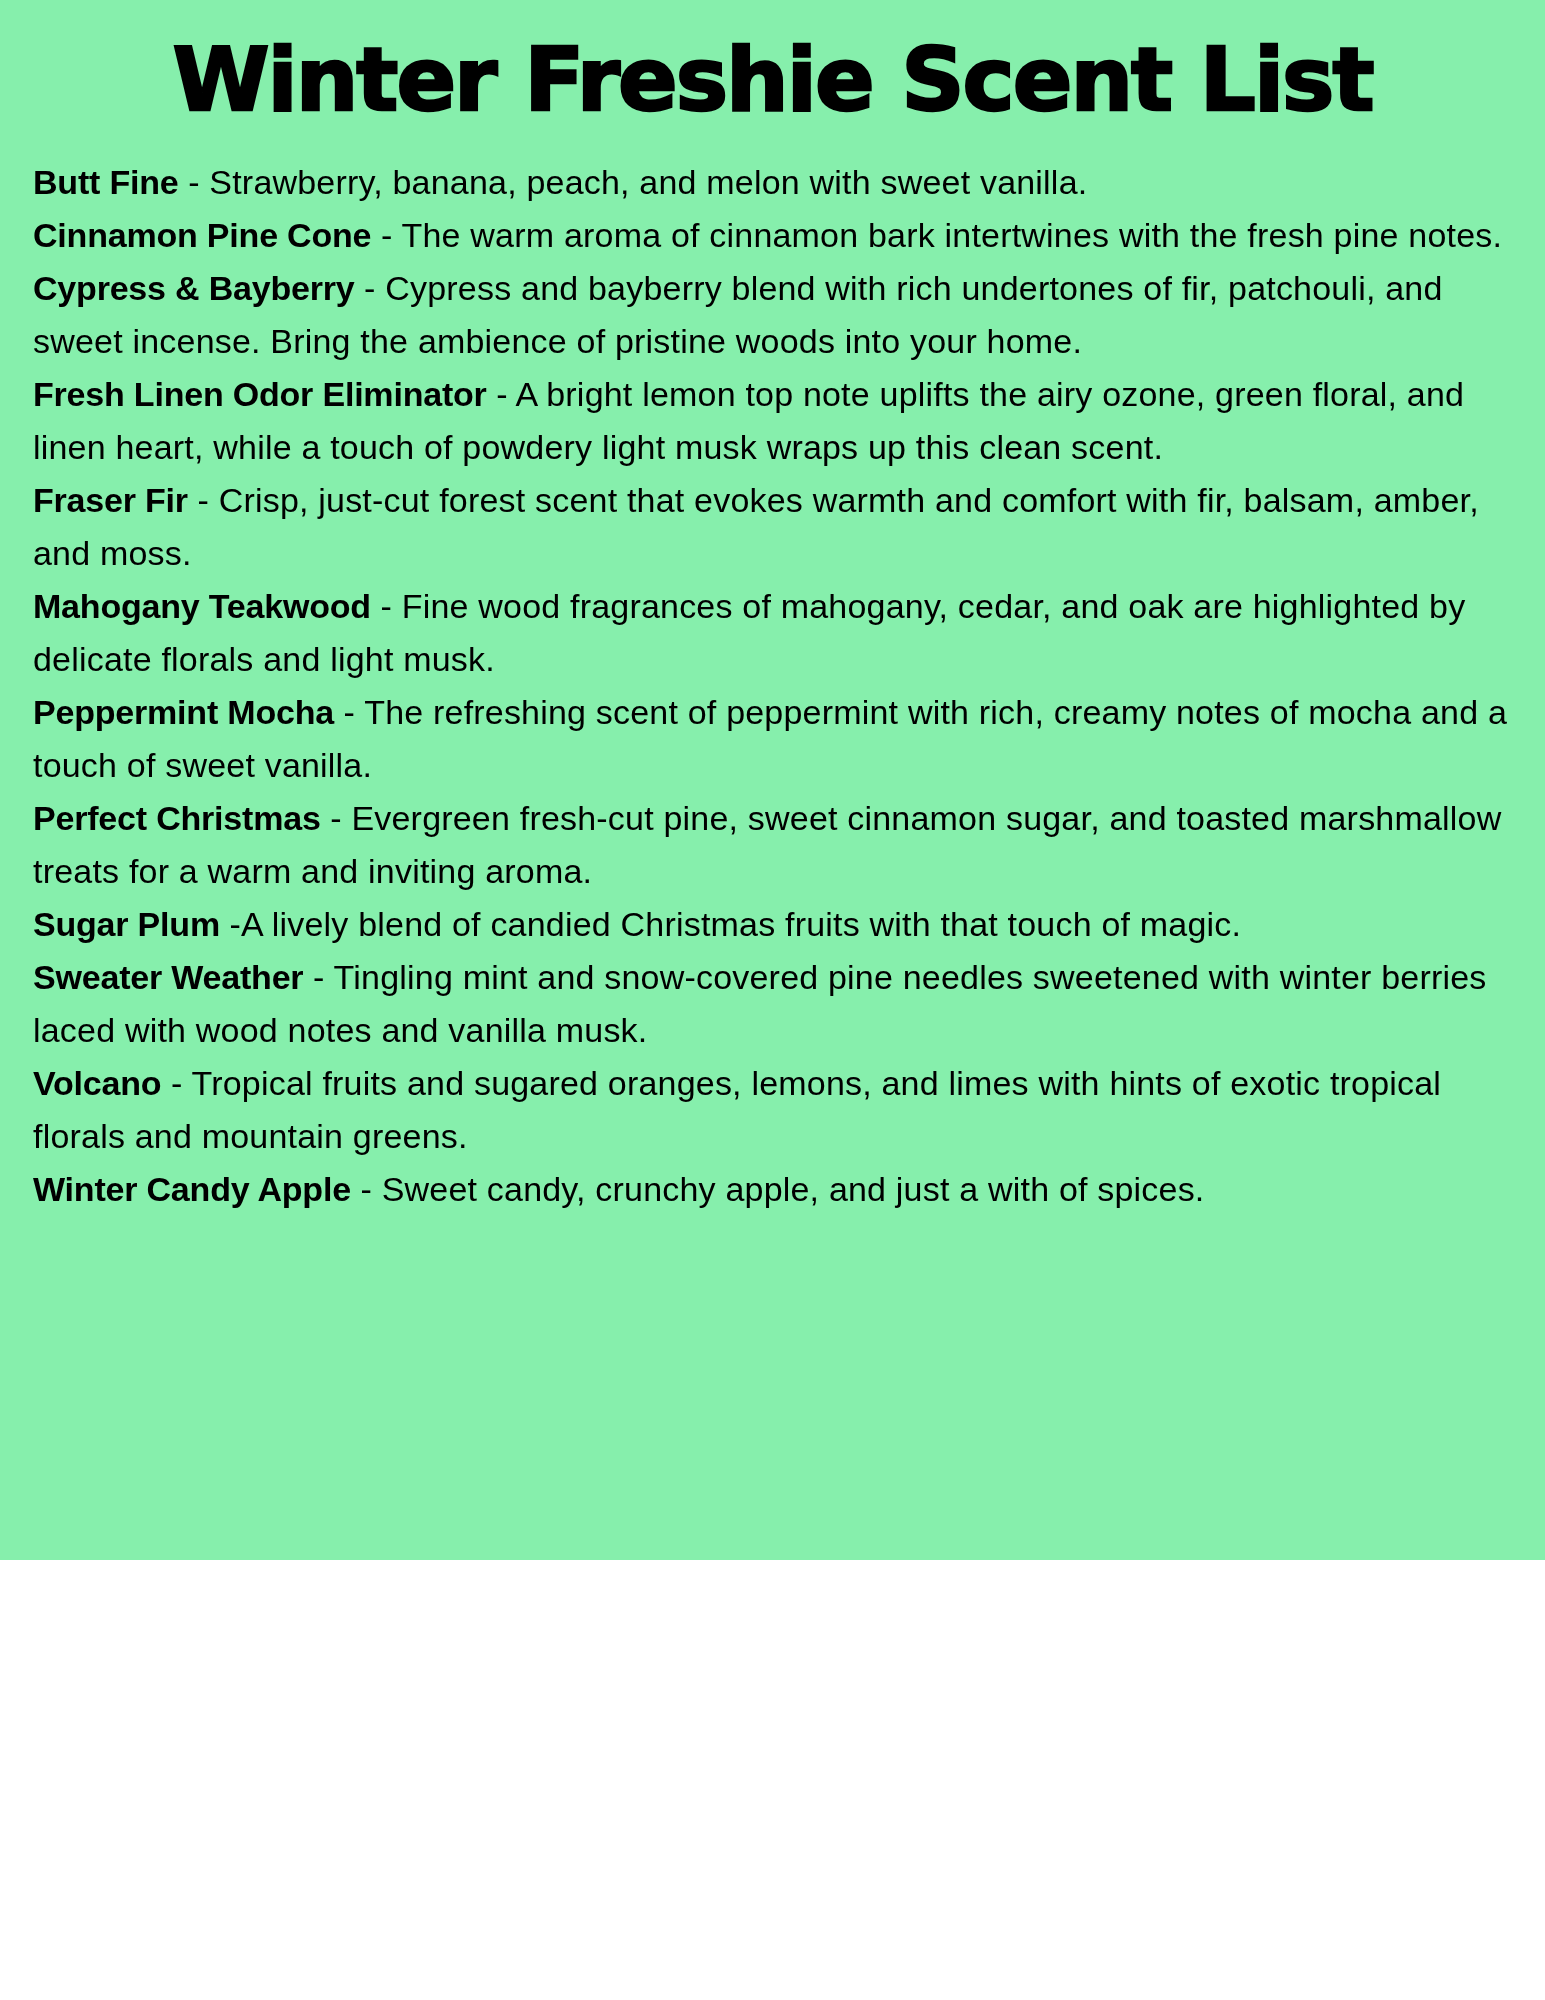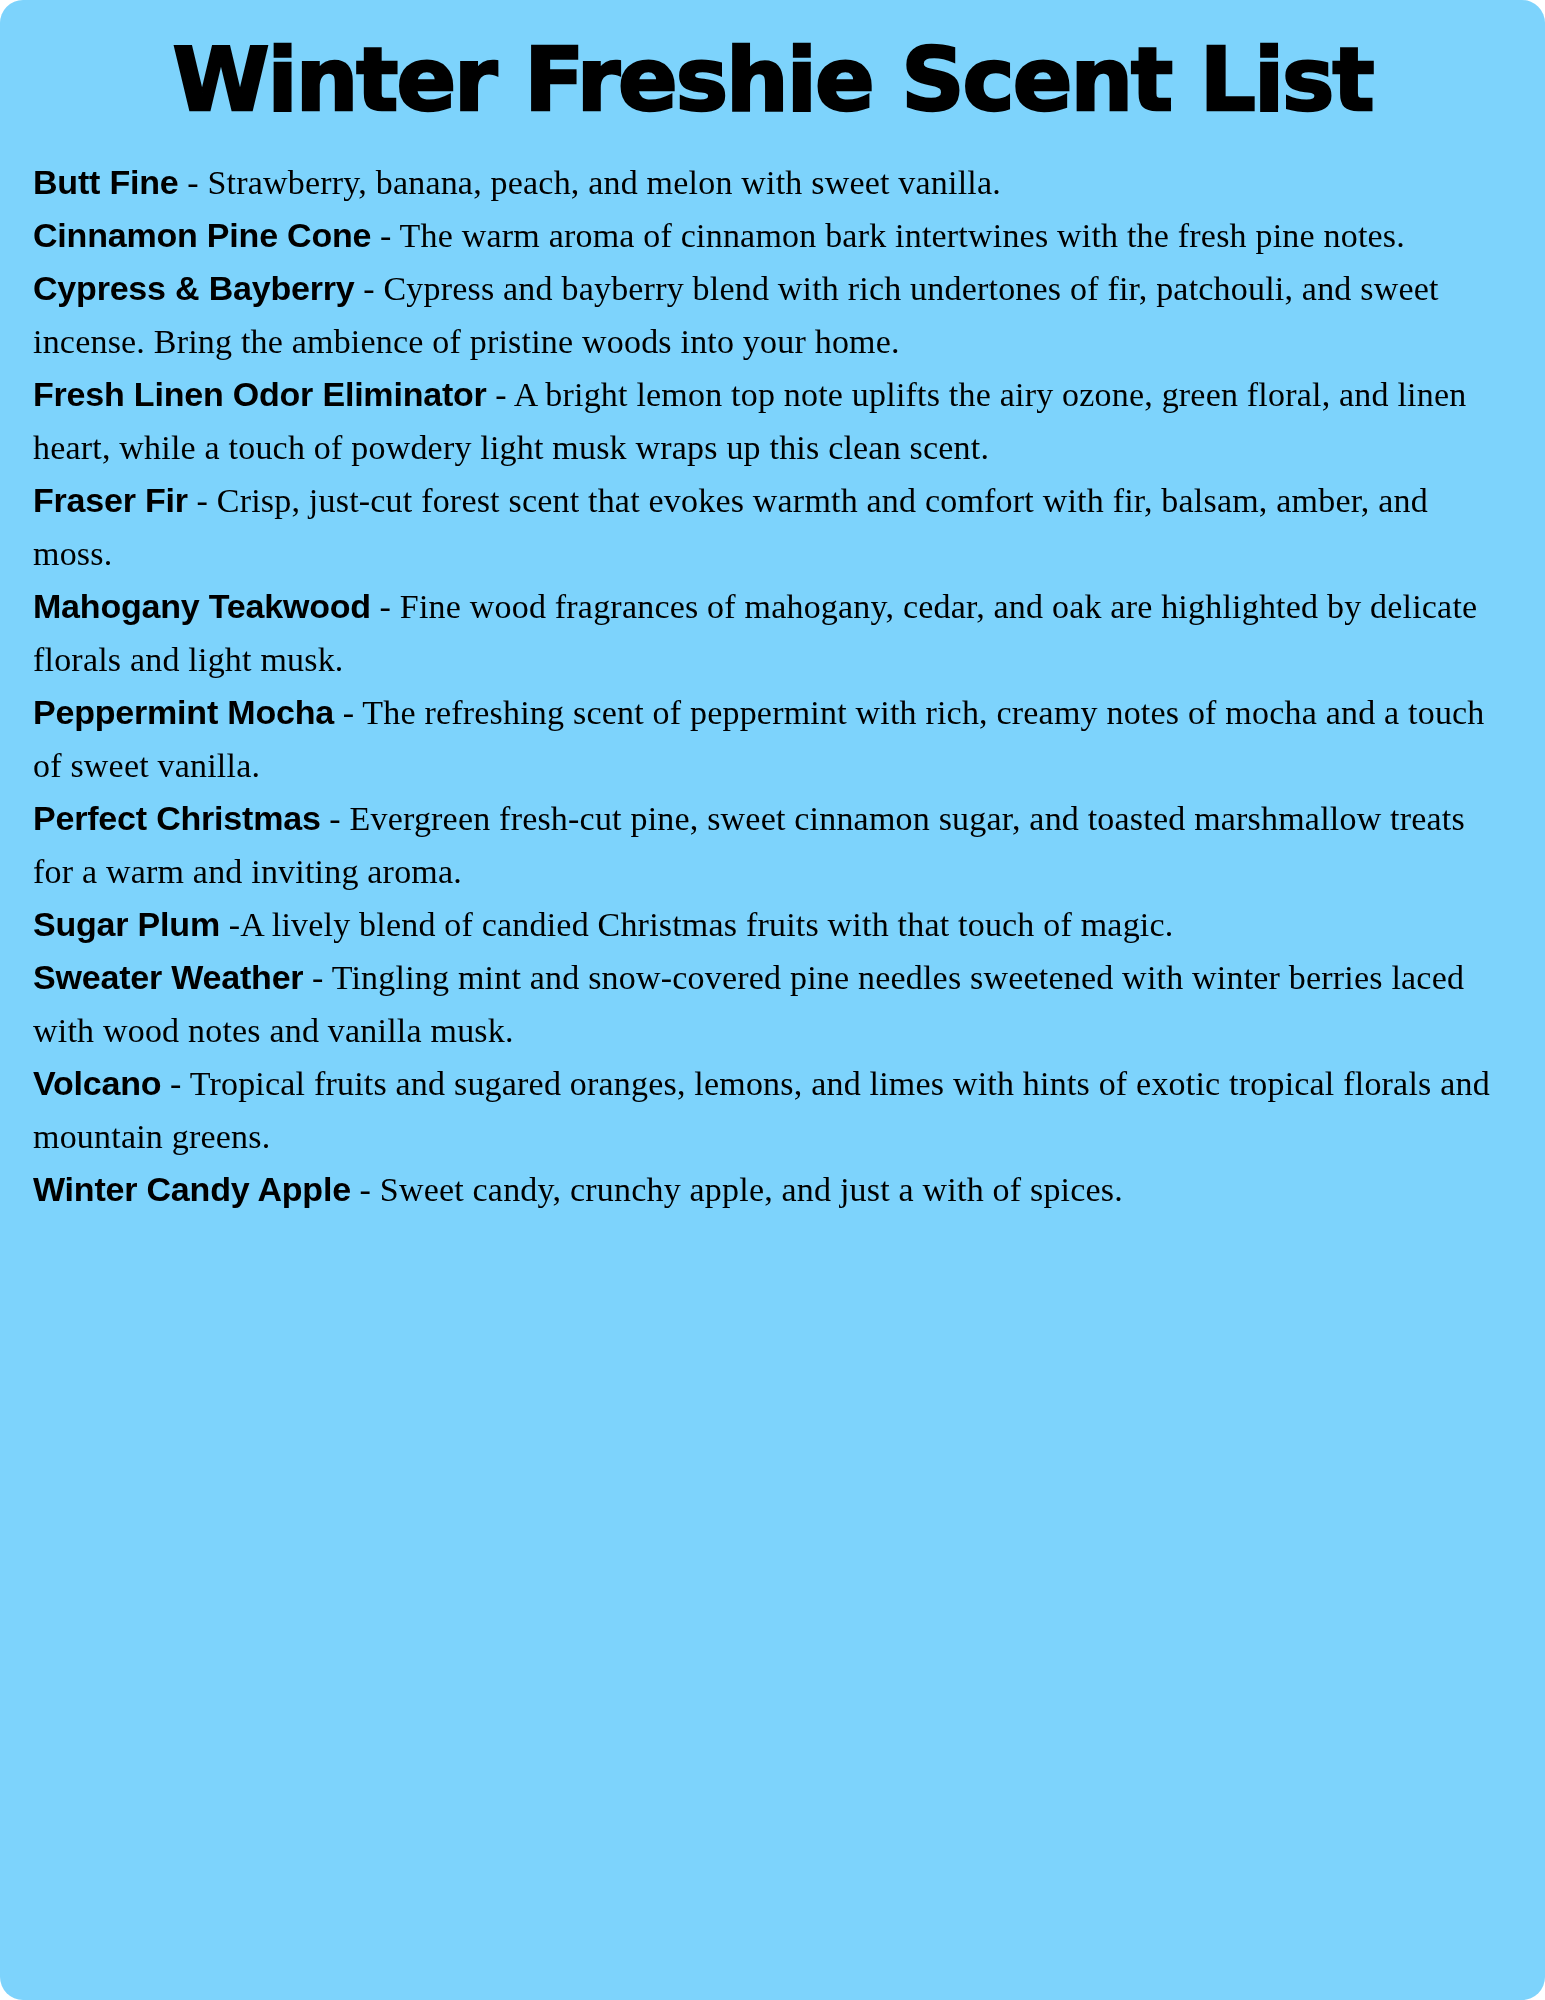--- a/index.html
+++ b/index.html
@@ -10,24 +10,23 @@
   body {
     width: 1545px;
     height: 2000px;
     overflow: hidden;
     font-family: "Liberation Sans", sans-serif;
     color: #000000;
   }
   .page {
     box-sizing: border-box;
     width: 1545px;
-    height: 2000px;
+    height: 1560px;
     padding: 14px 33px 0 33px;
-    background: #7dd3fc;
-    border-radius: 23px;
+    background: #86efac;
   }
   .page-title {
     margin: 12px 0 22px 0;
     text-align: center;
     font-family: "DejaVu Sans", sans-serif;
     font-weight: 800;
     font-size: 88px;
     line-height: 108px;
     letter-spacing: -2px;
     color: #000000;
@@ -42,21 +41,20 @@
   .entry {
     margin: 0;
     padding: 0;
   }
   .scent-name {
     font-weight: 700;
     letter-spacing: -0.2px;
   }
   .scent-desc {
     font-weight: 400;
-    font-family: Liberation Serif, serif;
   }
 </style>
 </head>
 <body>
 
 <div class="page">
 
   <h1 class="page-title">Winter Freshie Scent List</h1>
 
   <div class="scent-list">

